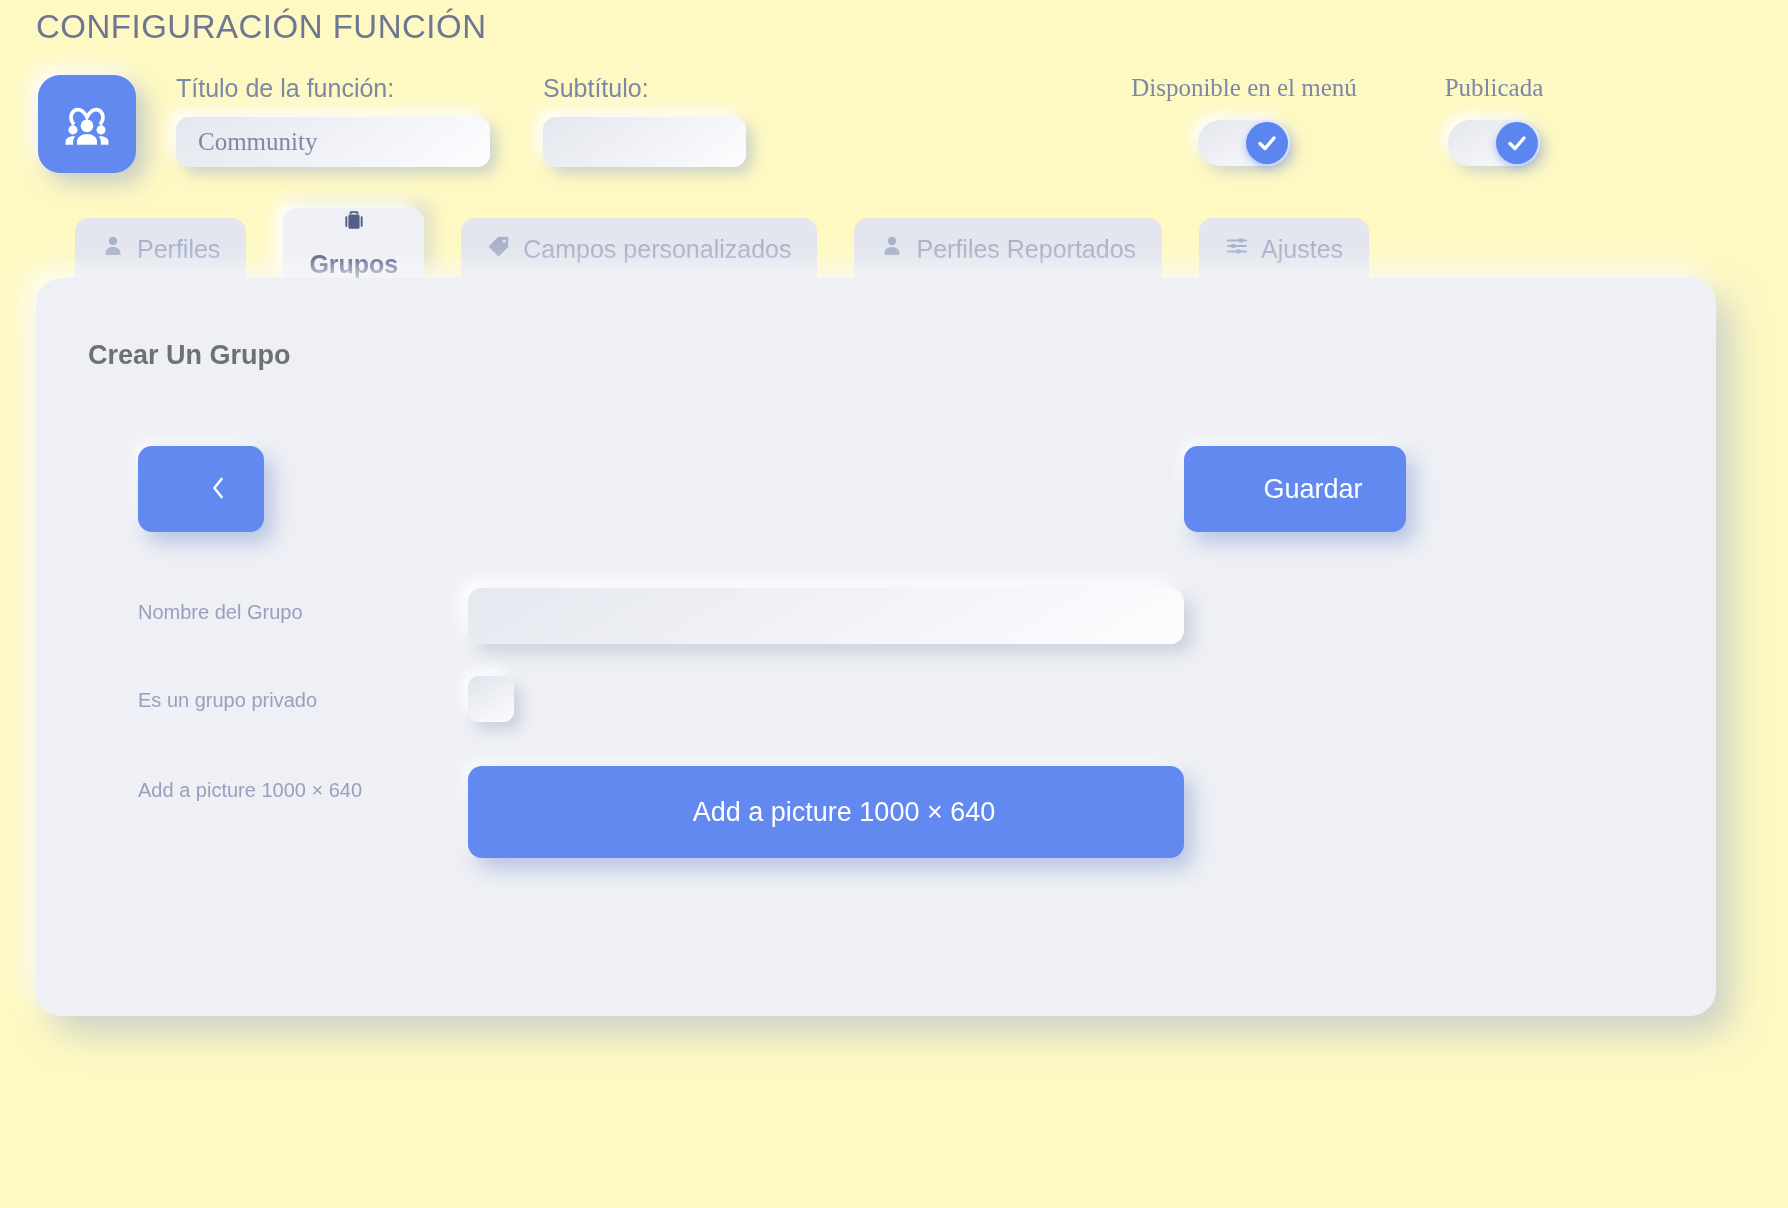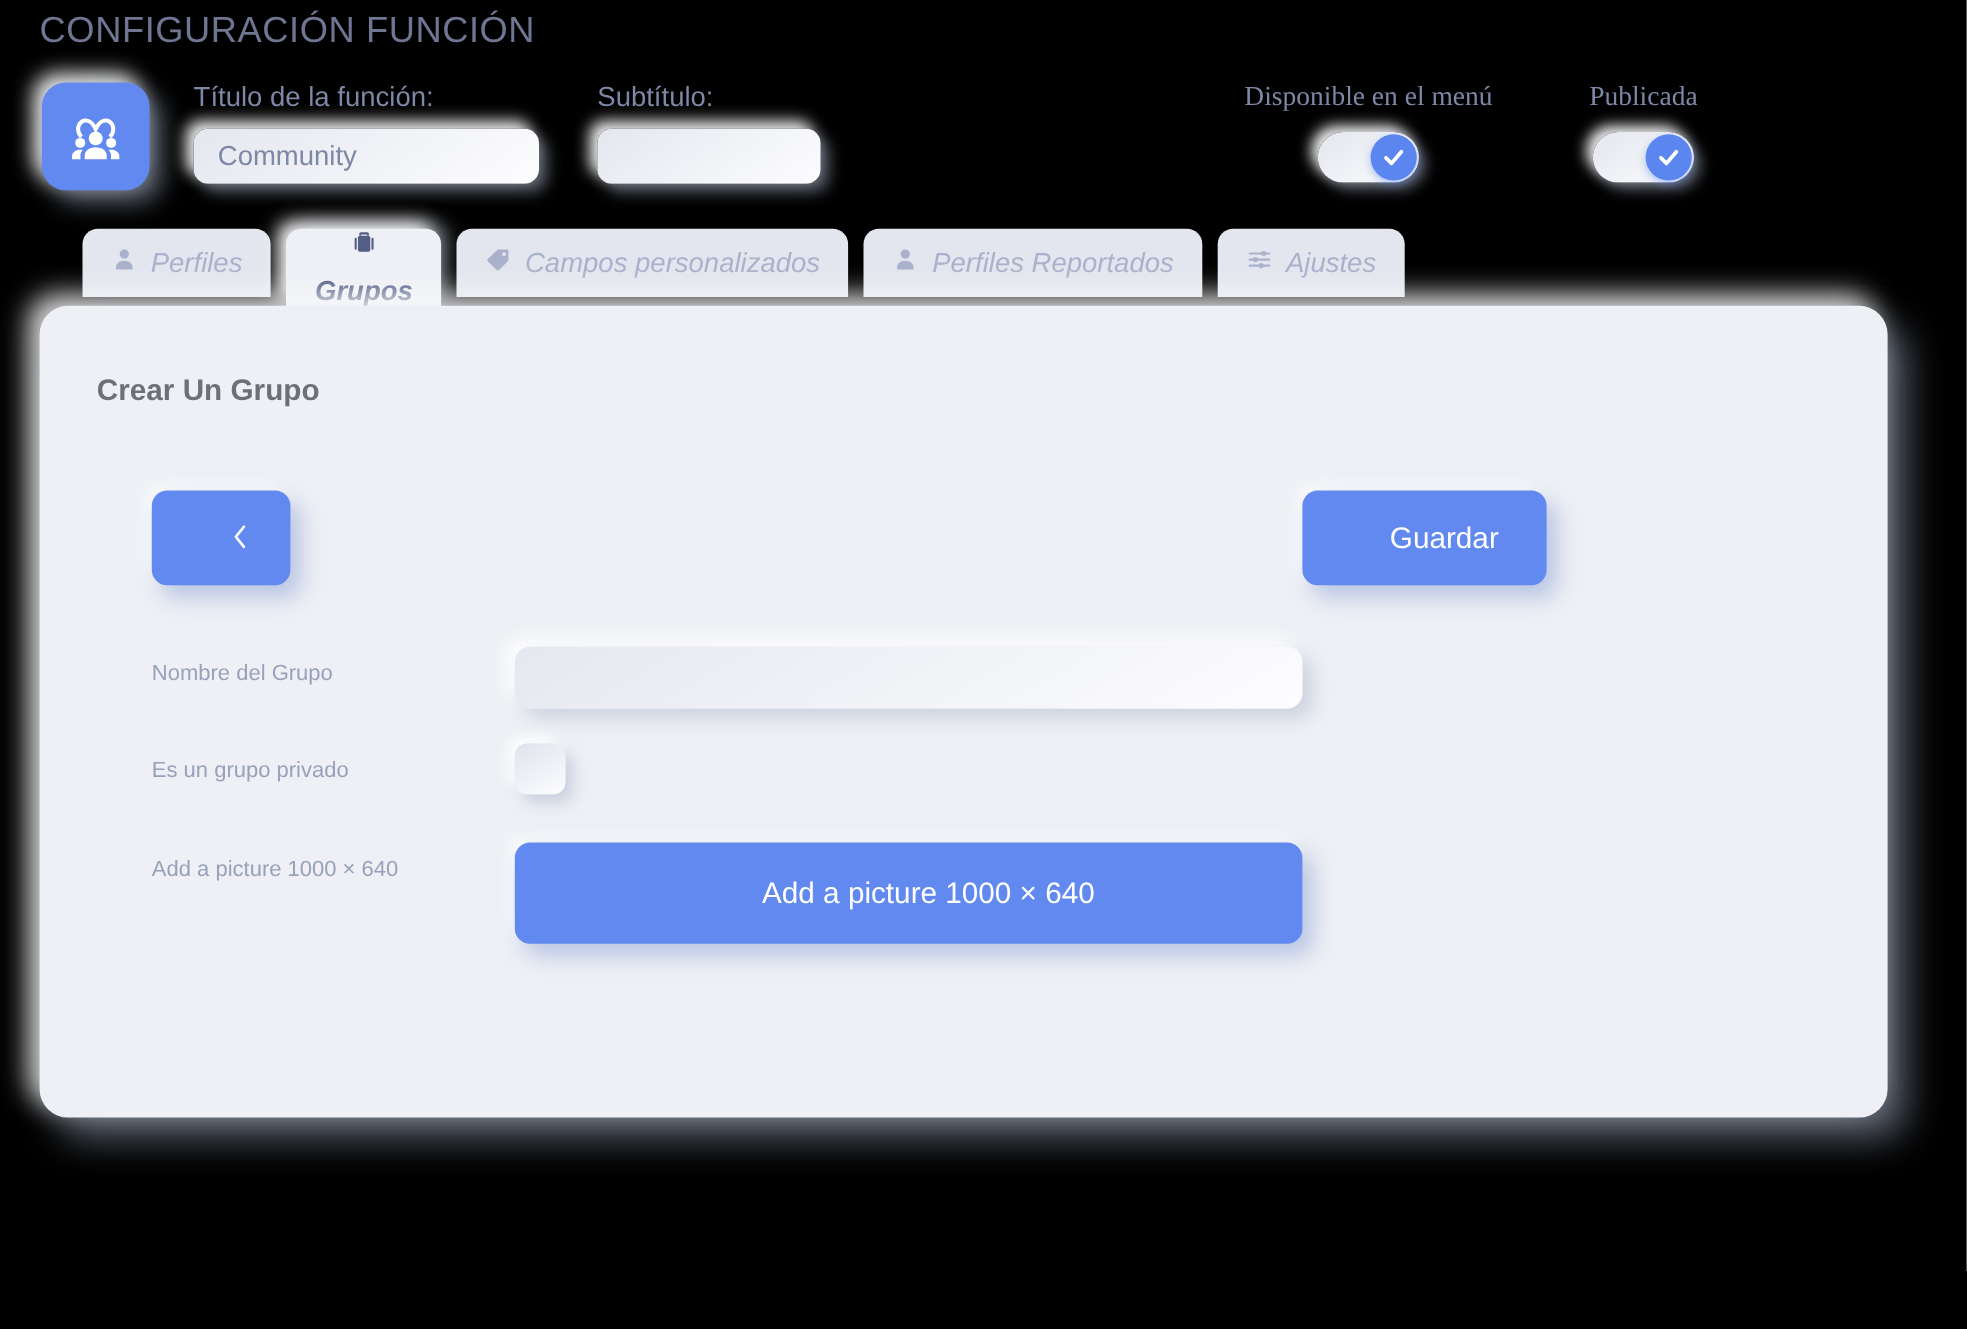--- a/index.html
+++ b/index.html
@@ -9,21 +9,21 @@
     height: 1208px;
     background: #edeff4;
     font-family: "Liberation Sans", sans-serif;
     overflow: hidden;
   }
 
   .page {
     position: relative;
     width: 1788px;
     height: 1208px;
-    background: #000000;
+    background: #fef9c3;
   }
 
   
   .page-title {
     position: absolute;
     left: 36px;
     top: 8px;
     font-size: 33px;
     letter-spacing: 0.5px;
     color: #6e7691;
@@ -60,21 +60,21 @@
     height: 50px;
     border-radius: 13px;
     background: linear-gradient(145deg, #e4e7ee, #fdfdff);
     box-shadow: 7px 7px 14px rgba(172,183,204,0.55),
                -7px -7px 14px rgba(255,255,255,0.95);
     display: flex;
     align-items: center;
     padding: 0 22px;
     border: none;
     outline: none;
-    font-family: Liberation Sans, sans-serif;
+    font-family: Liberation Serif, serif;
     font-size: 25px;
     color: #7d87a6;
     width: 100%;
   }
   .neu-input::placeholder { color: #a6aec6; }
 
   .fg-title { left: 176px; top: 74px; width: 314px; }
   .fg-sub   { left: 543px; top: 74px; width: 203px; }
 
   
@@ -112,23 +112,22 @@
 
   .tg-menu { left: 1118px; top: 74px; width: 252px; }
   .tg-pub  { left: 1400px; top: 74px; width: 188px; }
 
   
   .tabs {
     position: absolute;
     left: 75px;
     top: 208px;
     display: flex;
-    align-items: flex-start;
-    gap: 14px;
-    font-style: italic;
+    align-items: flex-end;
+    gap: 37px;
   }
   .tab {
     height: 62px;
     border-radius: 14px 14px 0 0;
     background: #e3e6ee;
     display: flex;
     align-items: center;
     gap: 12px;
     padding: 0 26px;
     font-size: 25px;

